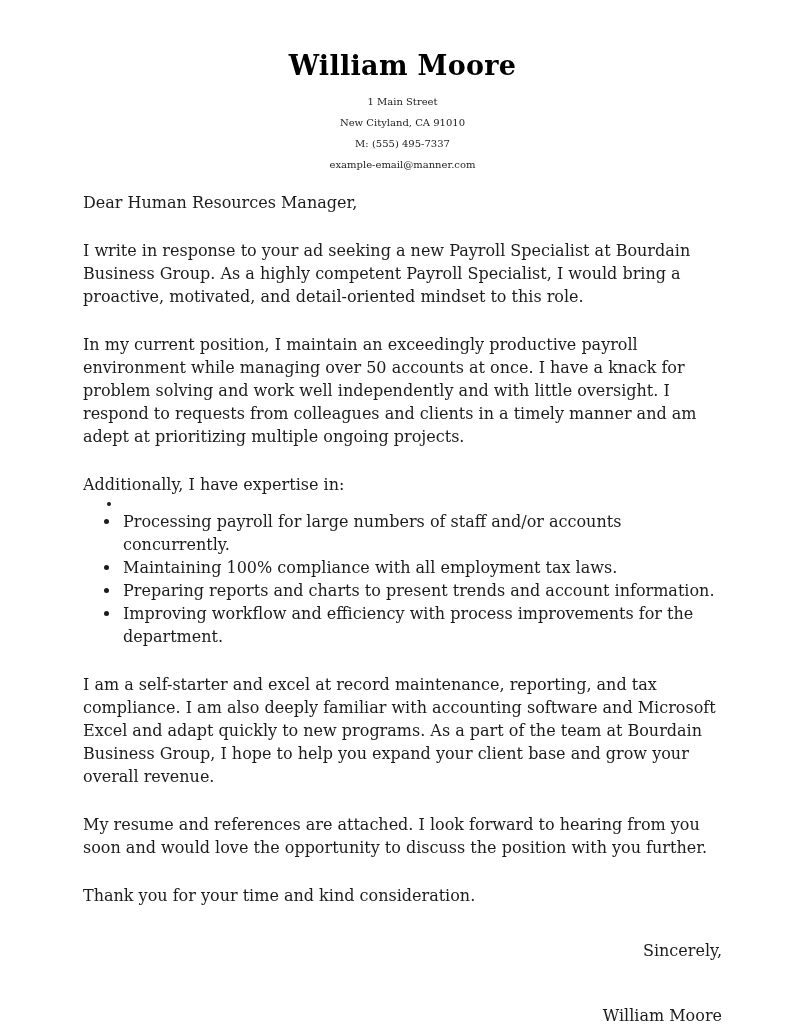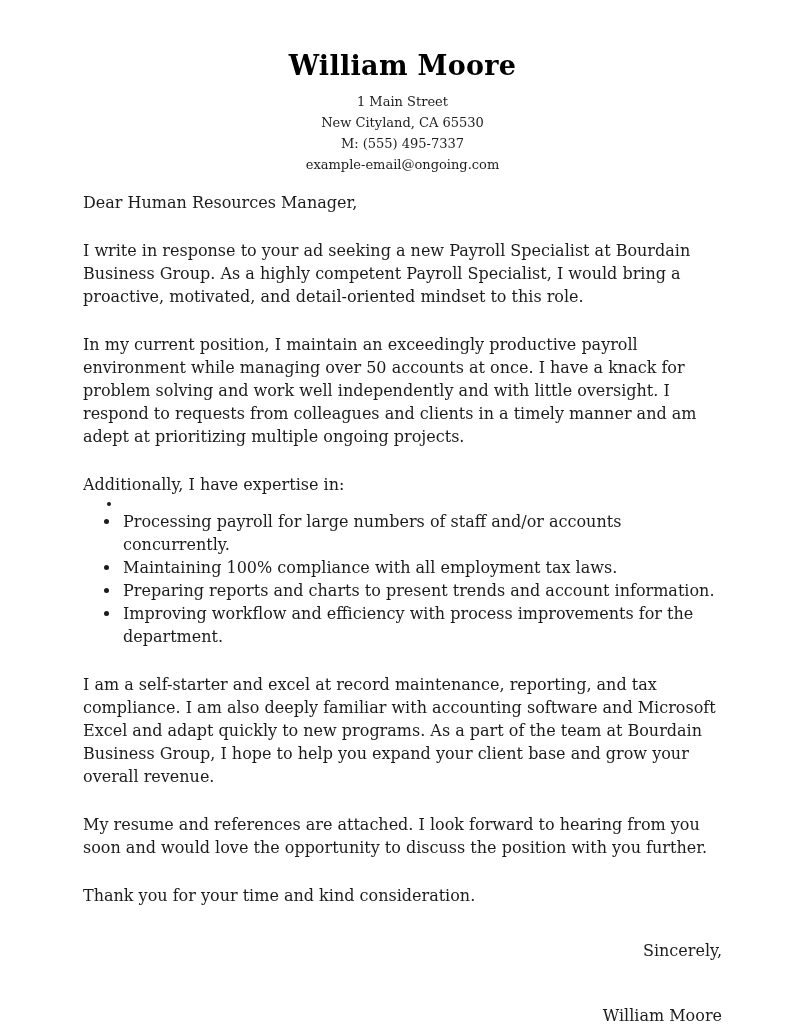--- a/index.html
+++ b/index.html
@@ -23,21 +23,21 @@
     text-align: center;
   }
   .name {
     margin: 0 0 10px 0;
     font-size: 27px;
     font-weight: 700;
     color: #000000;
     letter-spacing: 0.3px;
   }
   .contact-line {
-    font-size: 13px;
+    font-size: 10px;
     line-height: 21px;
   }
   .letter {
     font-size: 16px;
     line-height: 23px;
   }
   .salutation {
     margin: 16px 0 0 0;
   }
   .para {
@@ -64,23 +64,23 @@
   }
 </style>
 </head>
 <body>
 
 <div class="page">
 
   <div class="header">
     <h1 class="name">William Moore</h1>
     <div class="contact-line">1 Main Street</div>
-    <div class="contact-line">New Cityland, CA 65530</div>
+    <div class="contact-line">New Cityland, CA 91010</div>
     <div class="contact-line">M: (555) 495-7337</div>
-    <div class="contact-line">example-email@ongoing.com</div>
+    <div class="contact-line">example-email@manner.com</div>
   </div>
 
   <div class="letter">
     <p class="salutation">Dear Human Resources Manager,</p>
 
     <p class="para">I write in response to your ad seeking a new Payroll Specialist at Bourdain Business Group. As a highly competent Payroll Specialist, I would bring a proactive, motivated, and detail-oriented mindset to this role.</p>
 
     <p class="para">In my current position, I maintain an exceedingly productive payroll environment while managing over 50 accounts at once. I have a knack for problem solving and work well independently and with little oversight. I respond to requests from colleagues and clients in a timely manner and am adept at prioritizing multiple ongoing projects.</p>
 
     <p class="para">Additionally, I have expertise in:</p>

